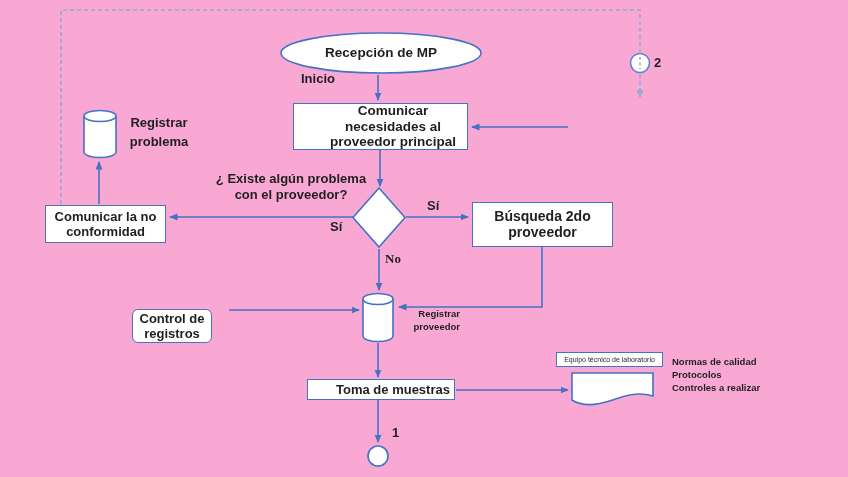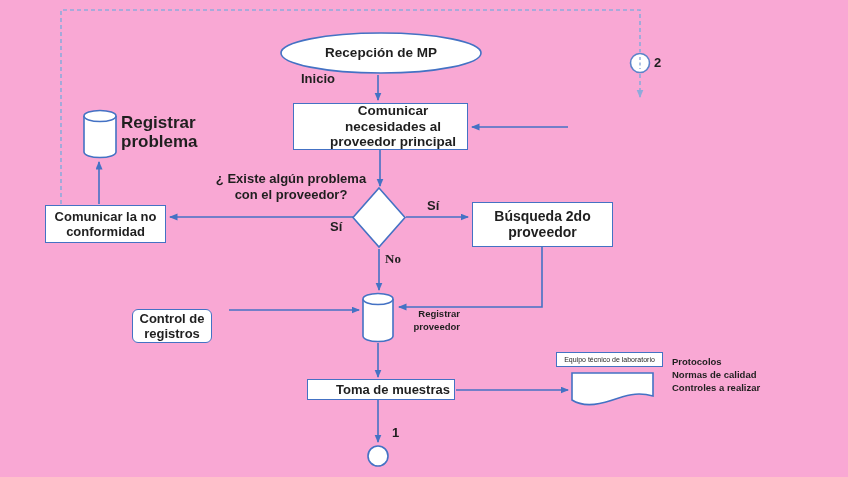--- a/index.html
+++ b/index.html
@@ -105,31 +105,31 @@
   <div class="lbl" style="left:330px;top:219px;font-size:13px;">Sí</div>
 
   <div class="lbl" style="left:427px;top:198px;font-size:13px;">Sí</div>
 
   <div class="lbl" style="left:385px;top:251px;font-size:13px;font-family:Liberation Serif, serif;">No</div>
 
   <div class="node" style="left:472px;top:202px;width:141px;height:45px;font-size:14px;">Búsqueda 2do proveedor</div>
 
   <div class="node" style="left:45px;top:205px;width:121px;height:38px;">Comunicar la no conformidad</div>
 
-  <div class="leftlbl" style="left:121px;top:113px;width:76px;font-size:17px;line-height:19px;">Registrar problema</div>
+  <div class="leftlbl" style="left:121px;top:113px;width:76px;font-size:13px;line-height:19px;text-align:center;">Registrar problema</div>
 
   <div class="node" style="left:132px;top:309px;width:80px;height:34px;border-radius:6px;">Control de registros</div>
 
   <div class="leftlbl" style="left:402px;top:307px;width:58px;font-size:9.5px;line-height:13px;text-align:right;">Registrar proveedor</div>
 
   <div class="node" style="left:307px;top:379px;width:148px;height:21px;padding-left:24px;">Toma de muestras</div>
 
   <div class="node" style="left:556px;top:352px;width:107px;height:15px;font-size:7px;font-weight:400;border-width:1px;">Equipo técnico de laboratorio</div>
 
   <div class="notes" style="position:absolute;left:672px;top:355px;font-size:9.5px;font-weight:600;line-height:13px;">
+    <div>Normas de calidad</div>
     <div>Protocolos</div>
-    <div>Normas de calidad</div>
     <div>Controles a realizar</div>
   </div>
 
   <div class="lbl" style="left:392px;top:425px;font-size:13px;">1</div>
 
 </div>
 
 </body></html>

